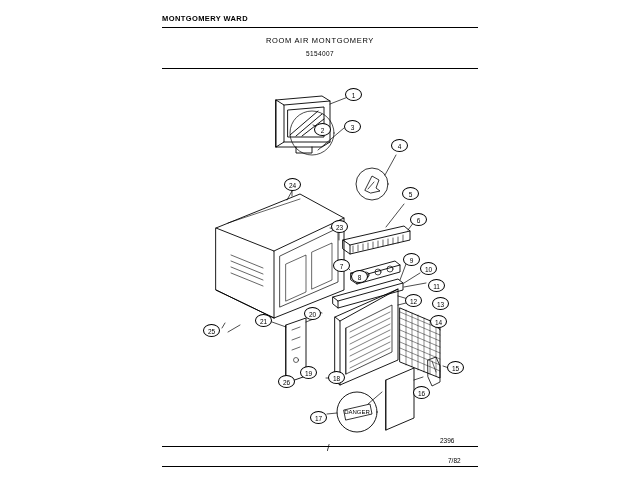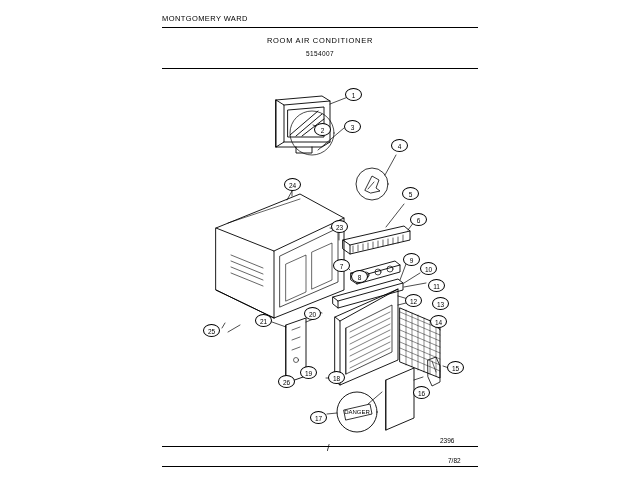--- a/index.html
+++ b/index.html
@@ -24,21 +24,21 @@
     position: absolute;
     background: #000000;
     height: 1px;
   }
   .brand {
     position: absolute;
     left: 162px;
     top: 14px;
     font-size: 7.5px;
     letter-spacing: 0.4px;
-    font-weight: normal;
+    font-weight: bold;
   }
   .title {
     position: absolute;
     left: 0;
     top: 36px;
     width: 640px;
     text-align: center;
     font-size: 7.5px;
     letter-spacing: 0.7px;
   }
@@ -91,21 +91,21 @@
 </style>
 </head>
 <body>
 
 <div id="page">
 
   <div class="brand">MONTGOMERY WARD</div>
 
   <div class="rule" style="left:162px; top:27px; width:316px;"></div>
 
-  <div class="title">ROOM AIR CONDITIONER</div>
+  <div class="title">ROOM AIR MONTGOMERY</div>
   <div class="modelno">5154007</div>
 
   <div class="rule" style="left:162px; top:68px; width:316px;"></div>
 
   <div class="rule" style="left:162px; top:446px; width:316px;"></div>
   <div class="rule" style="left:162px; top:466px; width:316px;"></div>
 
   <div class="footer-code">2396</div>
   <div class="footer-date">7/82</div>
   <div class="center-mark">/</div>

